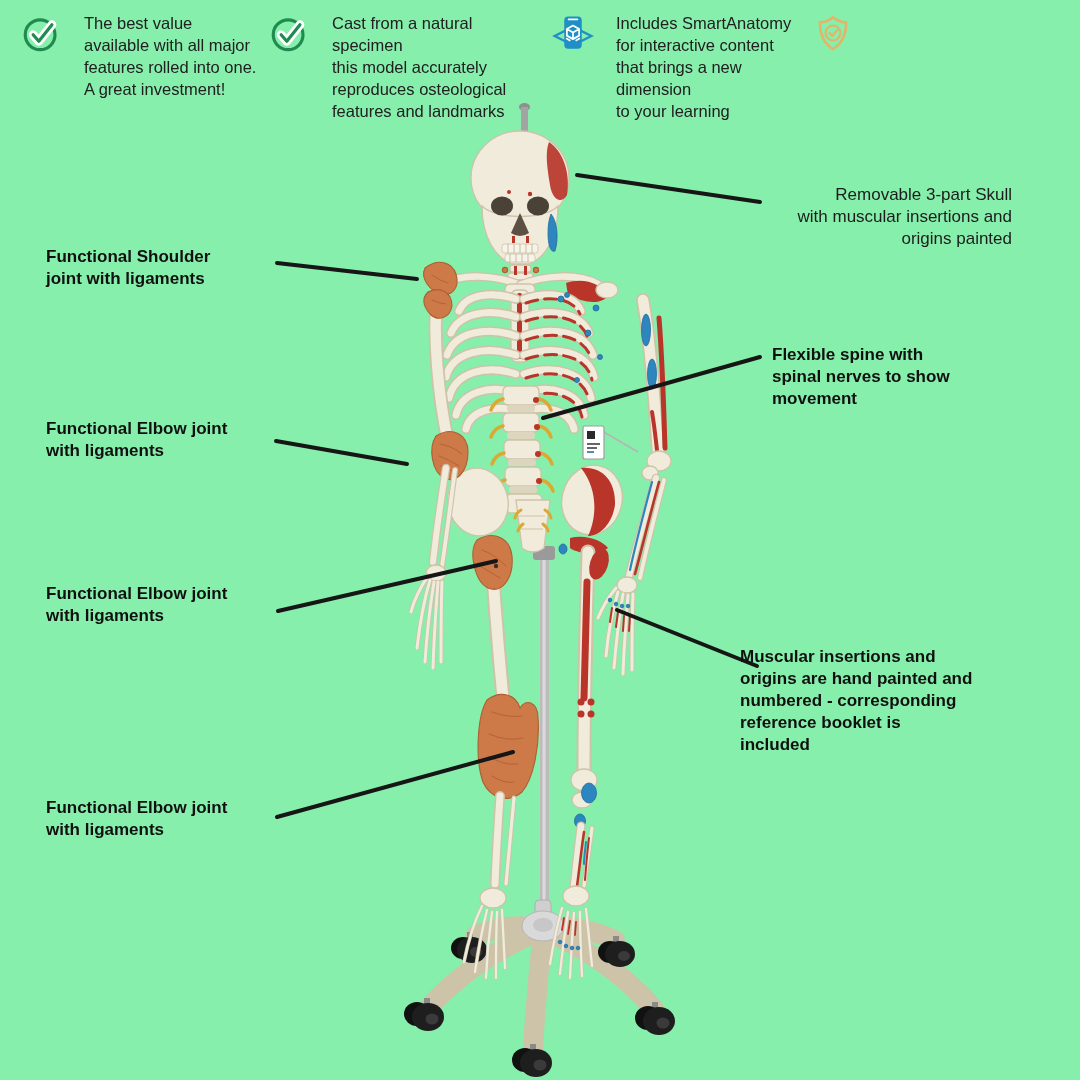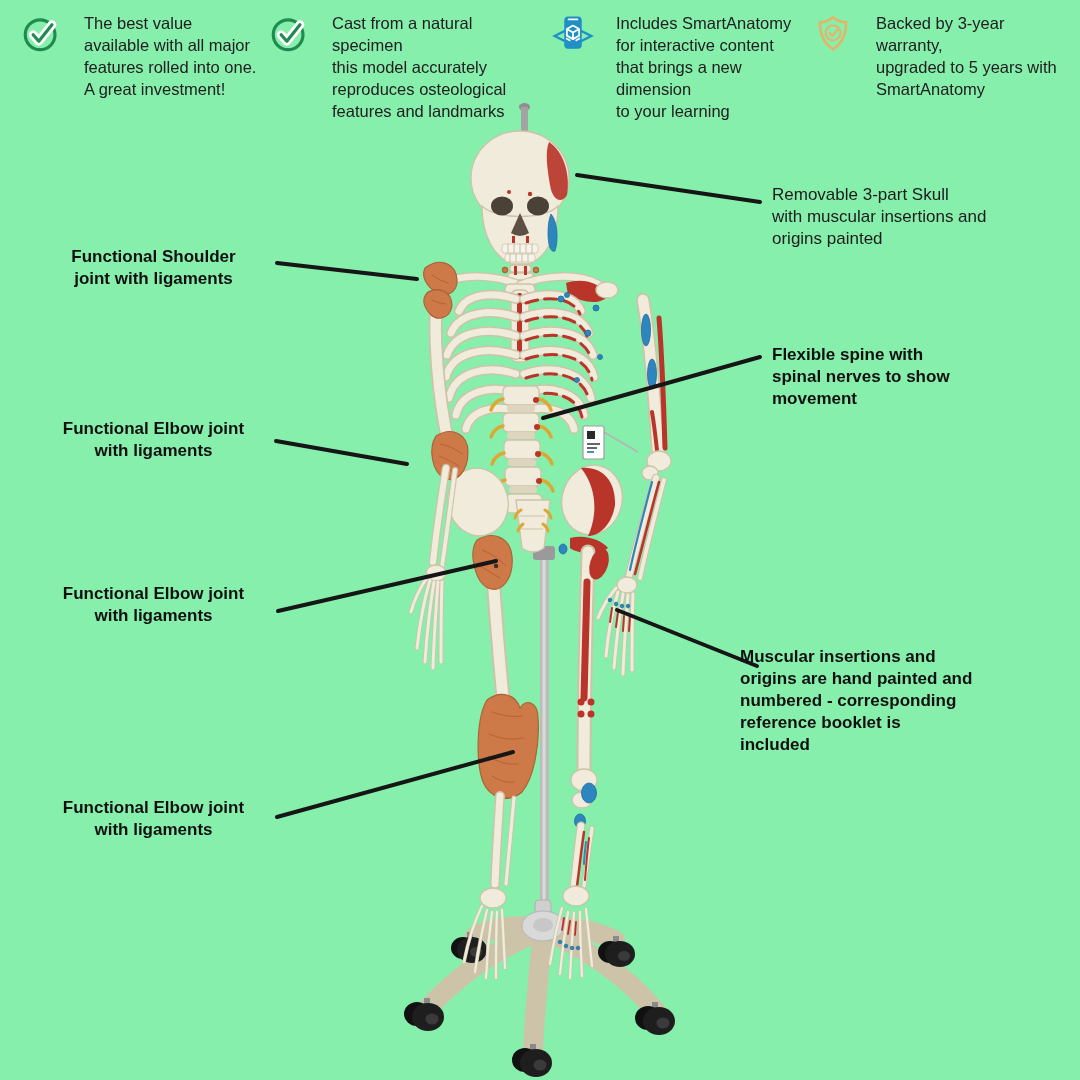--- a/index.html
+++ b/index.html
@@ -3,21 +3,21 @@
 <meta charset="utf-8">
 <style>
   html,body{margin:0;padding:0;background:#fff;}
   .stage{position:relative;width:1080px;height:1080px;background:#86efac;overflow:hidden;
          font-family:"Liberation Sans",sans-serif;color:#1f1f1f;}
   .feature{position:absolute;top:12px;display:flex;align-items:flex-start;gap:22px;}
   .f-icon{flex:0 0 42px;width:42px;height:42px;}
   .f-icon svg{width:42px;height:42px;display:block;}
   .f-text{font-size:16.5px;line-height:22px;white-space:pre-line;color:#202020;}
   .callout{position:absolute;white-space:pre-line;font-size:17px;line-height:22px;}
-  .callout.left{text-align:center;font-weight:bold;color:#101010;}
+  .callout.left{text-align:left;font-weight:bold;color:#101010;}
   .callout.right{text-align:left;color:#1c1c1c;}
   .callout.right.bold{font-weight:bold;color:#101010;}
   .art{position:absolute;left:0;top:0;width:1080px;height:1080px;}
   
   .bone{fill:#f1ebdc;stroke:#cdc3a8;stroke-width:1.3;}
   .stU{fill:none;stroke:#cdc3a8;stroke-linecap:round;}
   .stT{fill:none;stroke:#f1ebdc;stroke-linecap:round;}
   .red{fill:#b9352a;stroke:none;}
   .blue{fill:#2d87be;stroke:#1f6d9c;stroke-width:.8;}
   .lig{fill:#cd7948;stroke:#ad5f33;stroke-width:1.1;}
@@ -446,36 +446,32 @@
   </div>
 
   <div class="feature" style="left:812px;">
     <span class="f-icon">
       <svg viewBox="0 0 48 48">
         <path d="M24,6 C20,9.5 14,11.8 9,11.8 C9,24.5 12.5,35.5 24,42.5 C35.5,35.5 39,24.5 39,11.8 C34,11.8 28,9.5 24,6 Z" fill="none" stroke="#e3b469" stroke-width="3" stroke-linejoin="round"></path>
         <circle cx="24" cy="24" r="8.5" fill="none" stroke="#e3b469" stroke-width="2.4"></circle>
         <path d="M20,24 L23,27.2 L29,20.5" fill="none" stroke="#e3b469" stroke-width="2.6" stroke-linecap="round" stroke-linejoin="round"></path>
       </svg>
     </span>
-    <div class="f-text" style="width:200px;">Backed by 3-year
-warranty,
-upgraded to 5 years with
-SmartAnatomy</div>
   </div>
 
   <div class="callout left" style="left:46px;top:246px;width:215px;">Functional Shoulder
 joint with ligaments</div>
   <div class="callout left" style="left:46px;top:418px;width:215px;">Functional Elbow joint
 with ligaments</div>
   <div class="callout left" style="left:46px;top:583px;width:215px;">Functional Elbow joint
 with ligaments</div>
   <div class="callout left" style="left:46px;top:797px;width:215px;">Functional Elbow joint
 with ligaments</div>
 
-  <div class="callout right" style="left:772px;top:184px;width:240px;">Removable 3-part Skull
+  <div class="callout right" style="left:772px;top:184px;width:240px;text-align:right;">Removable 3-part Skull
 with muscular insertions and
 origins painted</div>
   <div class="callout right bold" style="left:772px;top:344px;width:240px;">Flexible spine with
 spinal nerves to show
 movement</div>
   <div class="callout right bold" style="left:740px;top:646px;width:250px;">Muscular insertions and
 origins are hand painted and
 numbered - corresponding
  reference booklet is
 included</div>

